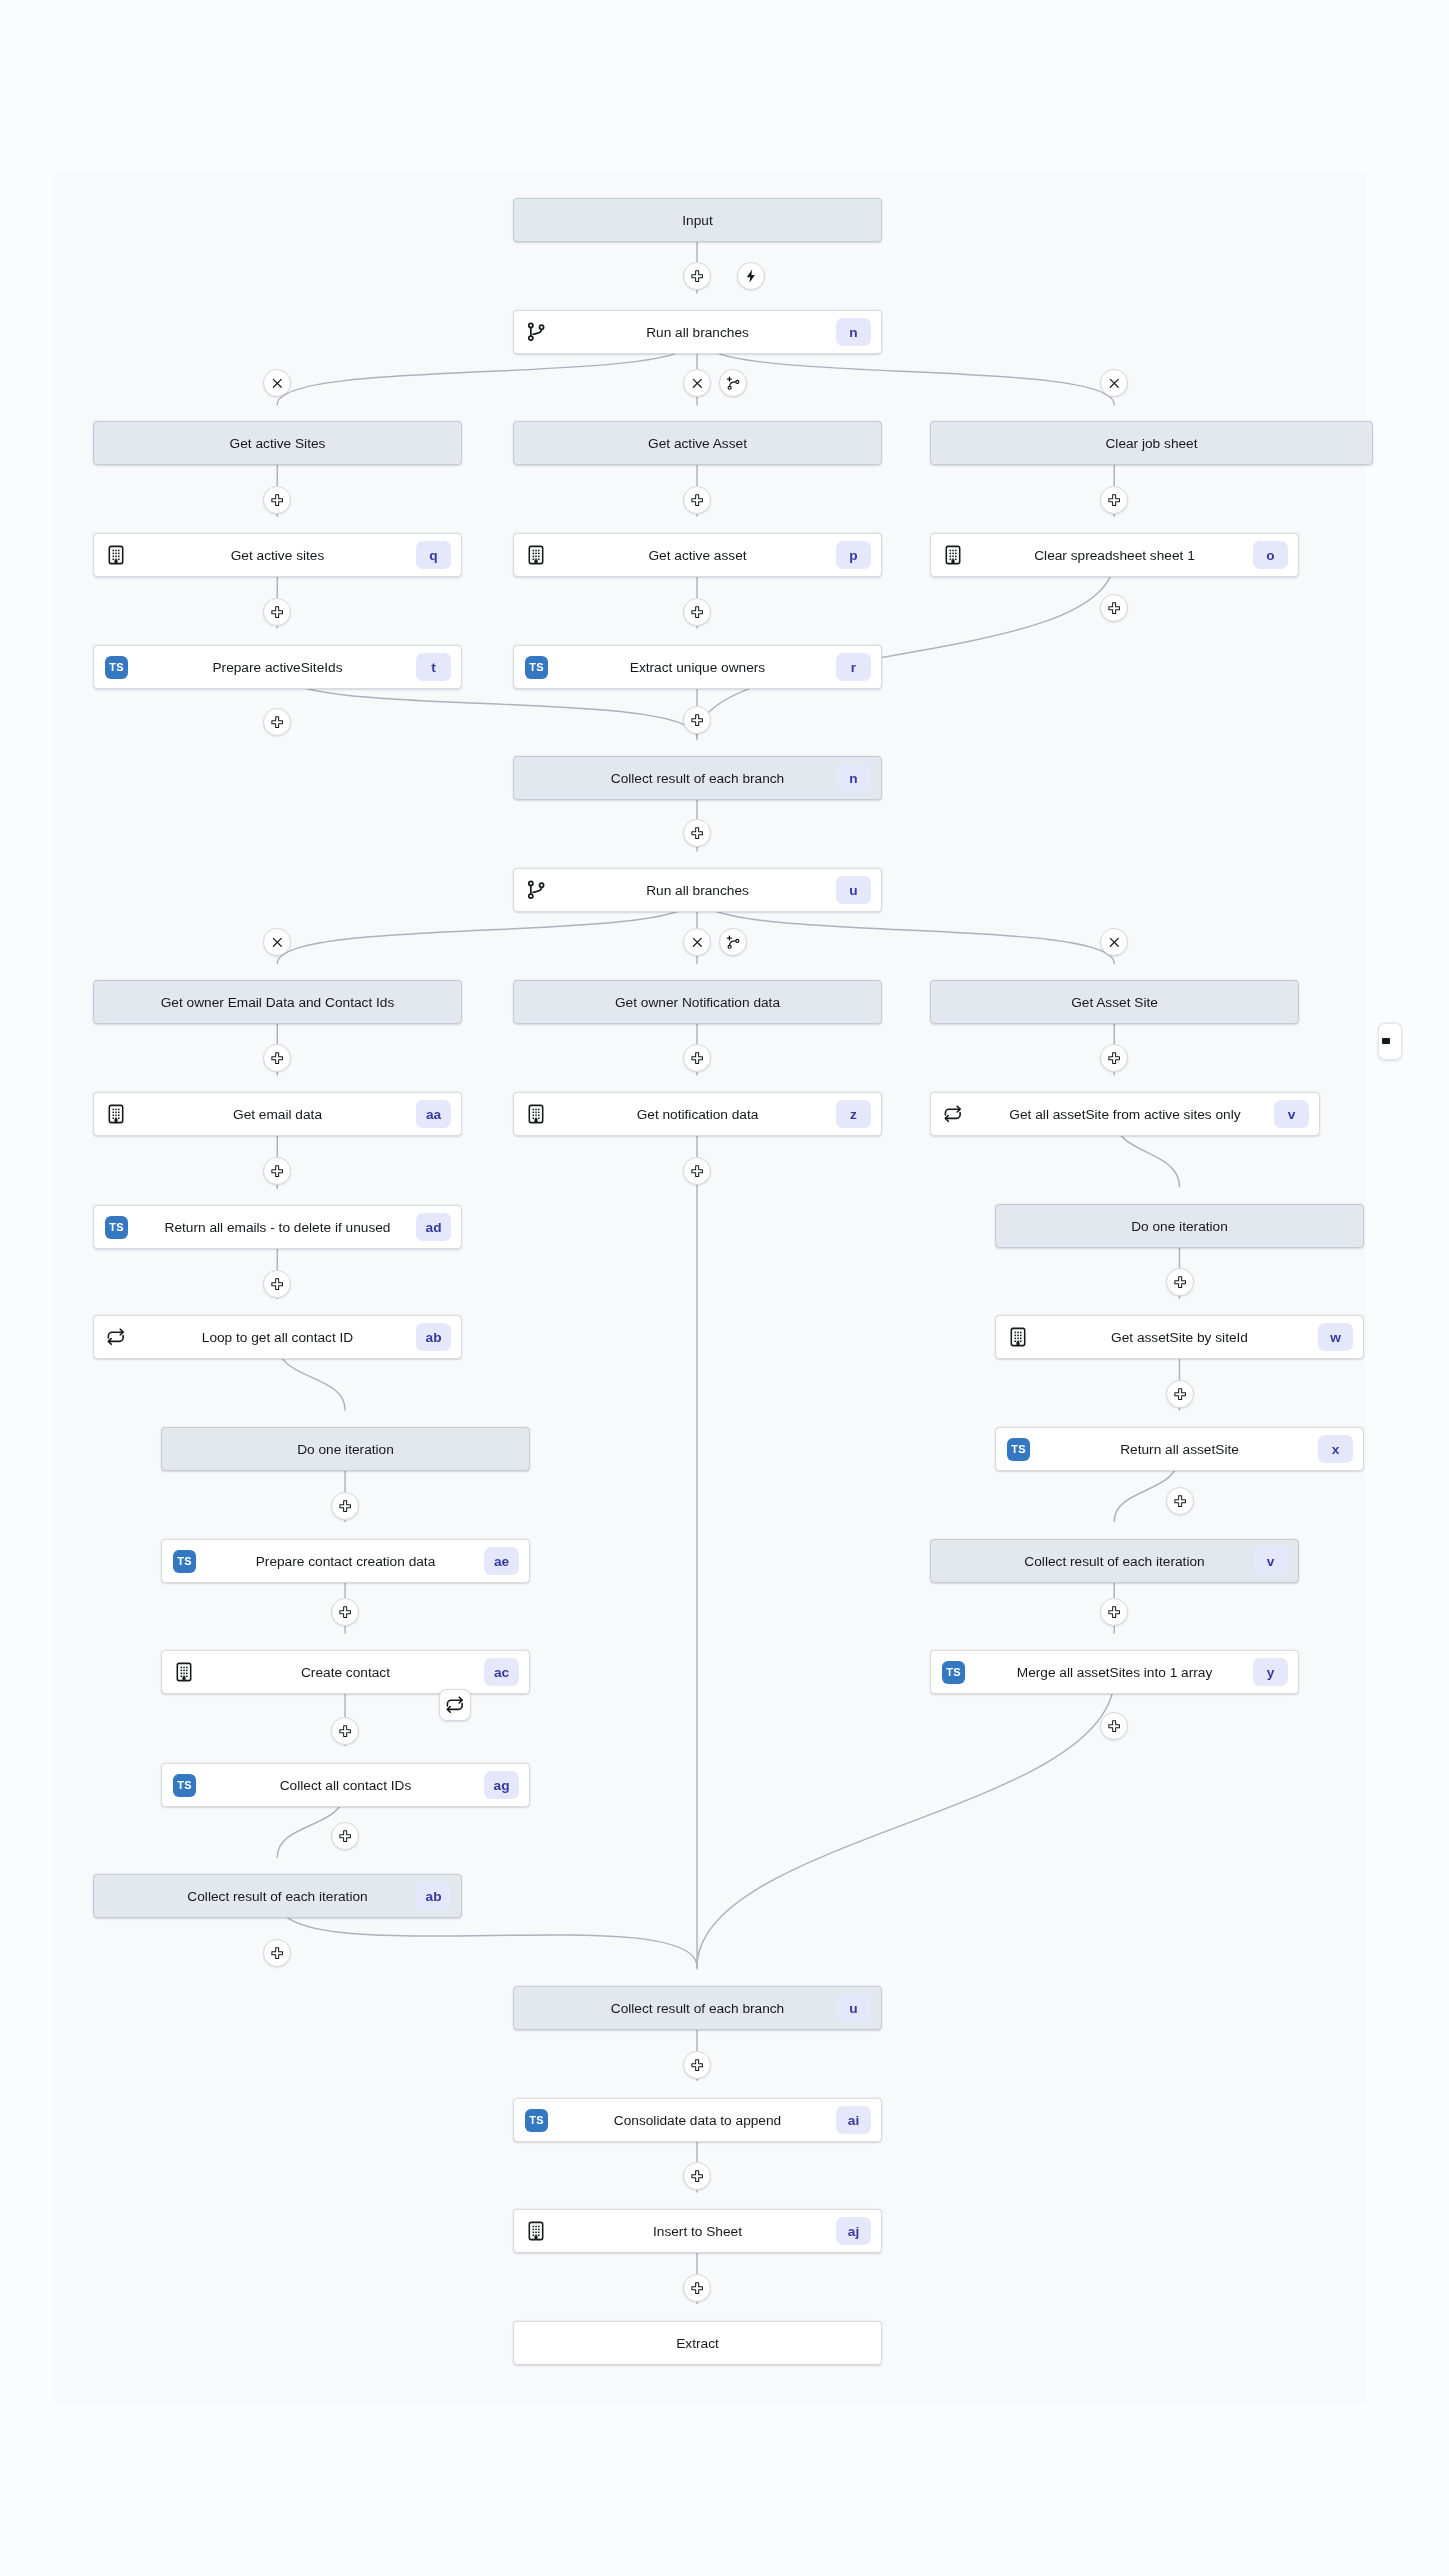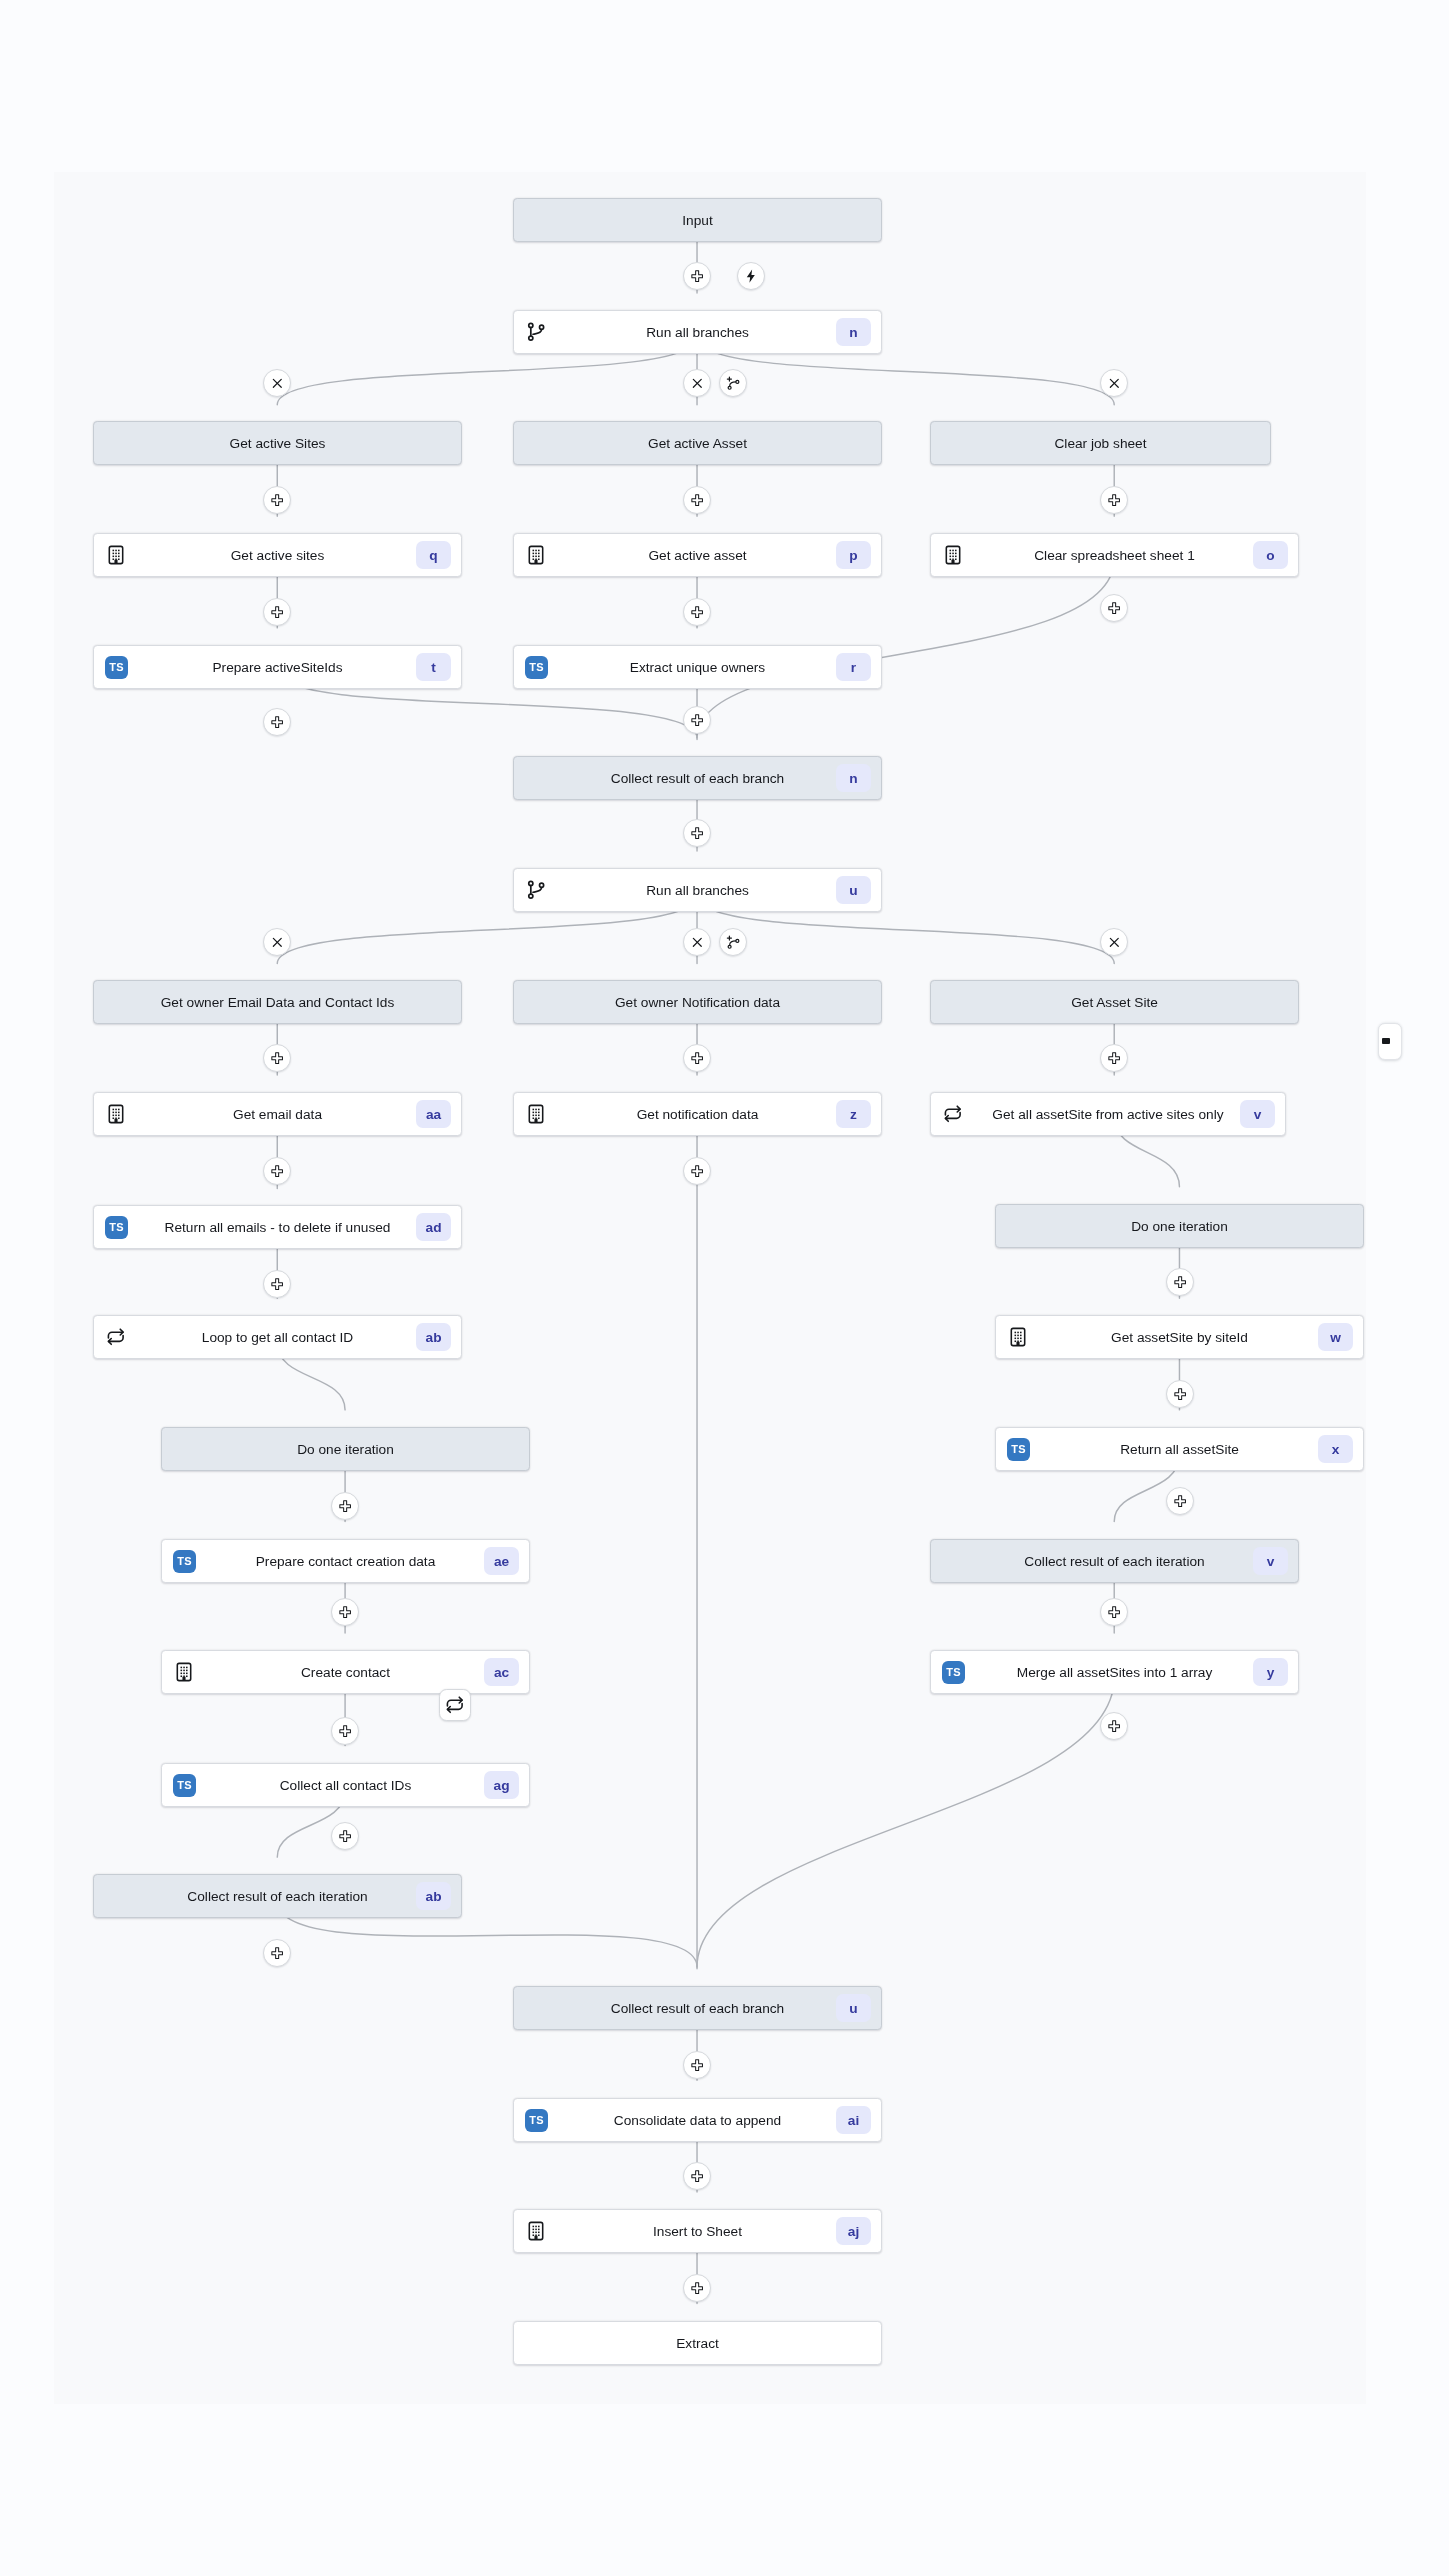--- a/index.html
+++ b/index.html
@@ -108,21 +108,21 @@
       </span>
       <span class="label">Run all branches</span>
       <span class="badge">n</span>
     </div>
     <div class="node group" style="left: 93px; top: 404px; width: 369px; height: 44px;">
       <span class="label">Get active Sites</span>
     </div>
     <div class="node group" style="left: 513px; top: 404px; width: 369px; height: 44px;">
       <span class="label">Get active Asset</span>
     </div>
-    <div class="node group" style="left: 930px; top: 404px; width: 341px; height: 44px;">
+    <div class="node group" style="left: 930px; top: 404px; width: 443px; height: 44px;">
       <span class="label">Clear job sheet</span>
     </div>
     <div class="node step" style="left: 93px; top: 516px; width: 369px; height: 44px;">
       <span class="icon">
         <svg width="22" height="22" viewBox="0 0 24 24">
           <rect x="4.7" y="2.6" width="14.6" height="18.8" rx="2" fill="none" stroke="#17191c" stroke-width="1.7"></rect>
           <g fill="#17191c">
             <rect x="8.2" y="6.2" width="1.7" height="1.7"></rect>
             <rect x="11.2" y="6.2" width="1.7" height="1.7"></rect>
             <rect x="14.2" y="6.2" width="1.7" height="1.7"></rect>
@@ -271,21 +271,21 @@
             <rect x="8.2" y="15.8" width="1.7" height="1.7"></rect>
             <rect x="11.2" y="15.8" width="1.7" height="1.7"></rect>
             <rect x="14.2" y="15.8" width="1.7" height="1.7"></rect>
             <rect x="10.3" y="17.2" width="3.4" height="4.2"></rect>
           </g>
         </svg>
       </span>
       <span class="label">Get email data</span>
       <span class="badge">aa</span>
     </div>
-    <div class="node step" style="left: 930px; top: 1075px; width: 356px; height: 44px;">
+    <div class="node step" style="left: 930px; top: 1075px; width: 390px; height: 44px;">
       <span class="icon">
         <svg width="21.5" height="21.5" viewBox="0 0 24 24" fill="none" stroke="#17191c" stroke-width="1.8" stroke-linecap="round" stroke-linejoin="round">
           <path d="M17 3.6l3.2 3.2-3.2 3.2"></path>
           <path d="M3.8 13.3v-2.4a4 4 0 0 1 4-4h12.2"></path>
           <path d="M7 20.4l-3.2-3.2L7 14"></path>
           <path d="M20.2 10.7v2.4a4 4 0 0 1-4 4H4"></path>
         </svg>
       </span>
       <span class="label">Get all assetSite from active sites only</span>
       <span class="badge">v</span>

